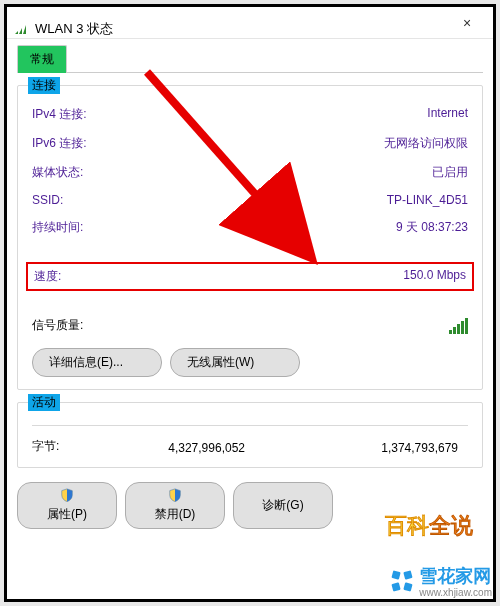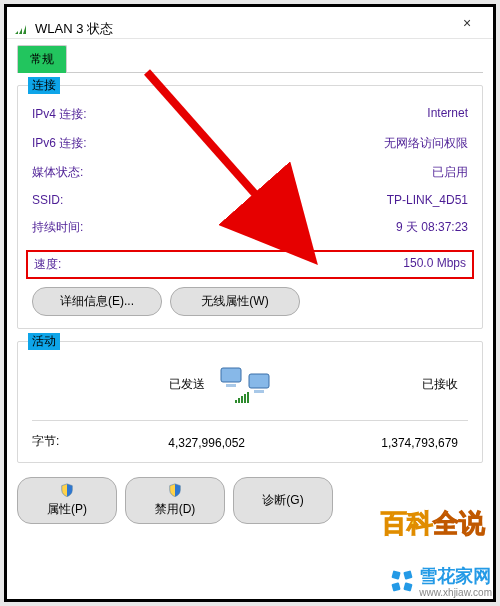--- a/index.html
+++ b/index.html
@@ -11,24 +11,24 @@
     .titlebar .title { font-size: 13px; color: #000; flex: 1; }
     .titlebar .close { width: 40px; height: 30px; display: flex; align-items: center; justify-content: center; font-size: 14px; color: #333; cursor: default; }
     .content { padding: 6px 10px 10px 10px; }
     .tabs { display: flex; border-bottom: 1px solid #ccc; margin-bottom: 2px; }
     .tab { padding: 5px 12px; font-size: 12px; border: 1px solid #ccc; border-bottom: none; background: #22c55e; margin-bottom: -1px; border-radius: 2px 2px 0 0; }
     .group { border: 1px solid #d9d9d9; border-radius: 2px; margin-top: 12px; padding: 14px 14px 12px 14px; position: relative; }
     .group-title { position: absolute; top: -9px; left: 10px; background: #0ea5e9; padding: 0 4px; font-size: 12px; color: #000; }
     .row { display: flex; justify-content: space-between; font-size: 12px; color: #4c1d95; padding: 6px 0; }
     .row .label { }
     .row .value { text-align: right; }
-    .highlight-row { border: 2px solid #e60000; margin: 8px -6px; padding: 4px 6px; }
+    .highlight-row { border: 2px solid #e60000; margin: 20px -6px; padding: 4px 6px; }
     .signal-row { display: flex; justify-content: space-between; align-items: center; font-size: 12px; padding: 6px 0 10px 0; }
     .btn-row { display: flex; gap: 8px; margin-top: 4px; }
-    .btn { flex: 0 0 auto; min-width: 130px; padding: 5px 16px; font-size: 12px; text-align: center; border: 1px solid #adadad; background: #e1e1e1; border-radius: 14px; cursor: default; }
+    .btn { flex: 0 0 auto; min-width: 130px; padding: 5px 16px; font-size: 12px; border: 1px solid #adadad; background: #e1e1e1; border-radius: 14px; cursor: default; }
     .activity-icon { width: 60px; height: 48px; display: flex; align-items: center; justify-content: center; margin: 4px 0; }
     .activity-row { display: flex; align-items: center; font-size: 12px; }
     .activity-row .col-left { flex: 1; text-align: right; padding-right: 10px; }
     .activity-row .col-mid { width: 70px; text-align: center; }
     .activity-row .col-right { flex: 1; text-align: right; padding-right: 10px; }
     .activity-divider { border-top: 1px solid #d9d9d9; margin: 8px 0; }
     .bytes-row { display: flex; font-size: 12px; padding-top: 4px; align-items: flex-end; }
     .bytes-row .lbl { width: 80px; }
     .bytes-row .sent { flex: 1; text-align: right; padding-right: 10px; }
     .bytes-row .mid { width: 70px; }
@@ -36,21 +36,21 @@
     .bottom-buttons { display: flex; gap: 8px; margin-top: 14px; }
     .bottom-buttons .btn { min-width: 100px; display: flex; align-items: center; justify-content: center; gap: 4px; flex-direction: column; }
     .shield { width: 14px; height: 14px; }
     .signal-bars { display: inline-flex; align-items: flex-end; gap: 1px; height: 16px; }
     .signal-bars span { width: 3px; background: #2e8b2e; }
     .signal-bars span:nth-child(1){height:4px;} .signal-bars span:nth-child(2){height:7px;} .signal-bars span:nth-child(3){height:10px;} .signal-bars span:nth-child(4){height:13px;} .signal-bars span:nth-child(5){height:16px;}
     .arrow-overlay { position: absolute; pointer-events: none; z-index: 50; }
     .watermark { position: absolute; right: 8px; bottom: 8px; display: flex; align-items: center; gap: 4px; font-size: 18px; font-weight: bold; color: #249ae6; z-index: 60; }
     .watermark small { font-size: 10px; color: #888; font-weight: normal; display: block; line-height: 1; }
     .watermark .logo { width: 26px; height: 26px; }
-    .encyclopedia-band { position: absolute; bottom: 58px; right: 8px; z-index: 55; font-size: 26px; font-weight: bold; pointer-events: none; }
+    .encyclopedia-band { position: absolute; bottom: 58px; right: 20px; z-index: 55; font-size: 22px; font-weight: normal; pointer-events: none; }
     .encyclopedia-band .bk { color: #fde24a; -webkit-text-stroke: 1px #e08c00; }
     .encyclopedia-band .qs { color: #ff8a1f; -webkit-text-stroke: 1px #c05800; }
   </style>
 </head>
 <body>
 
 <div class="outer-frame">
   <div class="window">
 
     <div class="titlebar">
@@ -88,50 +88,39 @@
           <span class="value">TP-LINK_4D51</span>
         </div>
         <div class="row">
           <span class="label">持续时间:</span>
           <span class="value">9 天 08:37:23</span>
         </div>
         <div class="row highlight-row">
           <span class="label">速度:</span>
           <span class="value">150.0 Mbps</span>
         </div>
+        <div class="signal-row">
+          <span>信号质量:</span>
+          <span class="signal-bars">
+              <span></span>
+              <span></span>
+              <span></span>
+              <span></span>
+              <span></span>
+            </span>
+        </div>
         <div class="btn-row">
           <div class="btn">详细信息(E)...</div>
           <div class="btn">无线属性(W)</div>
         </div>
       </div>
 
       <div class="group">
         <div class="group-title">活动</div>
 
-        <div class="activity-row">
-          <div class="col-left">已发送</div>
-          <div class="col-mid">
-            <div class="activity-icon">
-              <svg width="56" height="44" viewBox="0 0 56 44">
-                <rect x="4" y="6" width="20" height="14" rx="2" fill="#87b8e8" stroke="#3a6fa8"></rect>
-                <rect x="9" y="22" width="10" height="3" fill="#a8c8e8"></rect>
-                <rect x="32" y="12" width="20" height="14" rx="2" fill="#87b8e8" stroke="#3a6fa8"></rect>
-                <rect x="37" y="28" width="10" height="3" fill="#a8c8e8"></rect>
-                <g transform="translate(18,30)">
-                  <rect x="0" y="8" width="2" height="3" fill="#2e8b2e"></rect>
-                    <rect x="3" y="6" width="2" height="5" fill="#2e8b2e"></rect>
-                    <rect x="6" y="4" width="2" height="7" fill="#2e8b2e"></rect>
-                    <rect x="9" y="2" width="2" height="9" fill="#2e8b2e"></rect>
-                    <rect x="12" y="0" width="2" height="11" fill="#2e8b2e"></rect>
-                </g>
-              </svg>
-            </div>
-          </div>
-          <div class="col-right">已接收</div>
-        </div>
 
         <div class="activity-divider"></div>
 
         <div class="bytes-row">
           <div class="lbl">字节:</div>
           <div class="sent">4,327,996,052</div>
           <div class="mid"></div>
           <div class="recv">1,374,793,679</div>
         </div>
       </div>

